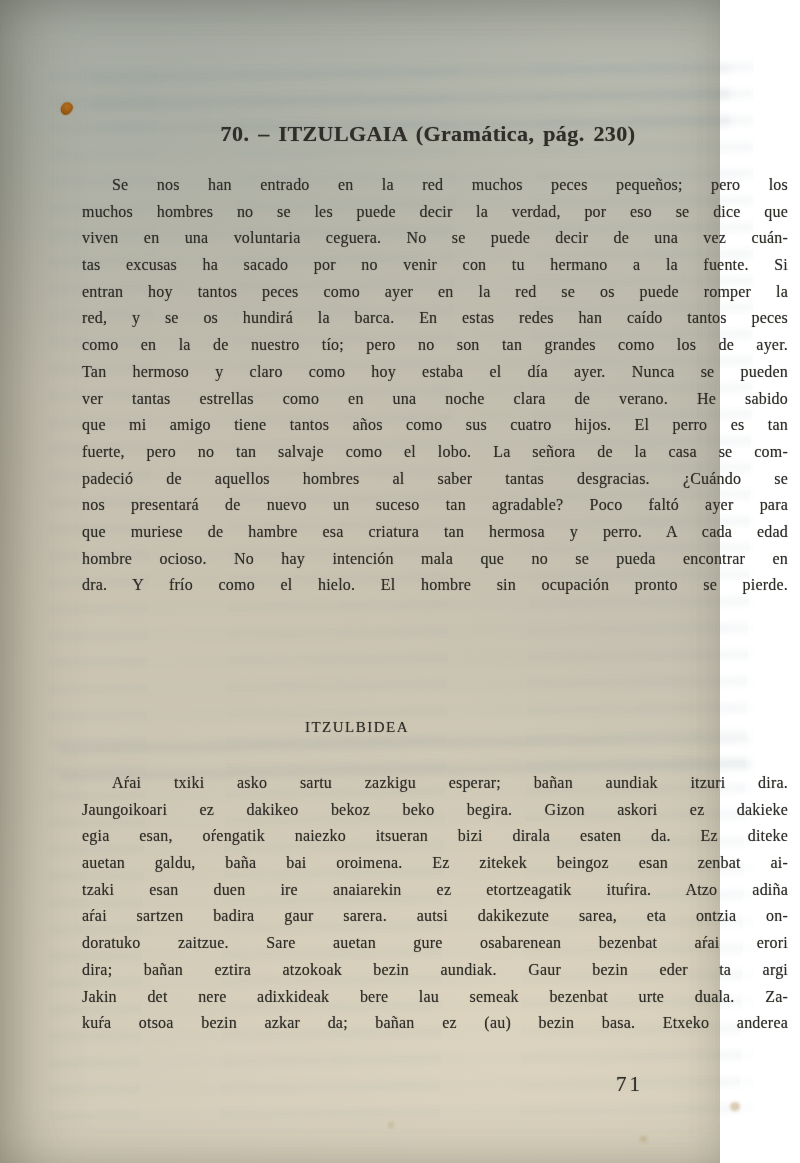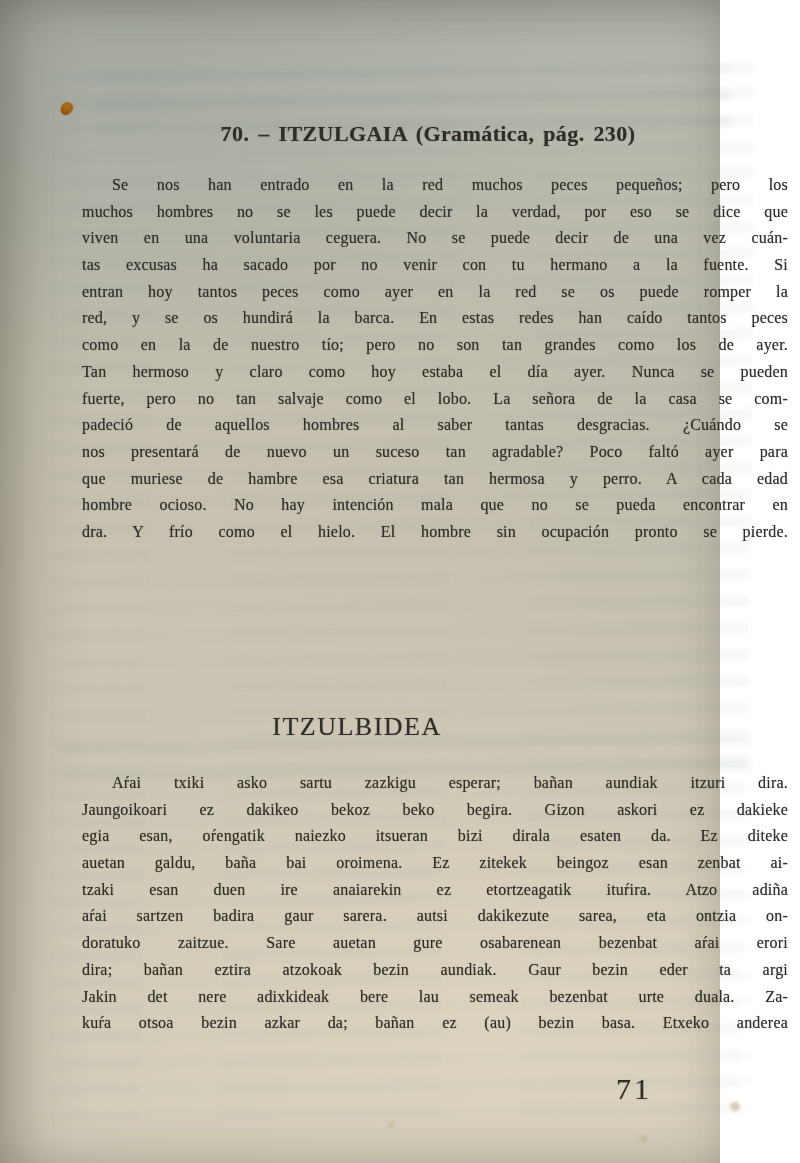--- a/index.html
+++ b/index.html
@@ -59,26 +59,26 @@
   .para .line{
     height:26.7px;line-height:26.7px;
     text-align:justify;text-align-last:justify;
     white-space:nowrap;letter-spacing:0.2px;
   }
   .para .line.indent{padding-left:30px;}
   .para1{top:172px;}
   .para2{top:770px;}
   .section-heading{
     position:absolute;top:714px;left:0;width:714px;
-    text-align:center;font-size:26px;line-height:26px;
+    text-align:center;font-size:15px;line-height:26px;
     letter-spacing:1.5px;
   }
   .page-number{
     position:absolute;top:1072px;left:616px;
-    font-size:30px;letter-spacing:3px;
+    font-size:21px;letter-spacing:3px;
   }
   .ink-spot{
     position:absolute;left:61px;top:102px;width:11px;height:13px;
     background:radial-gradient(circle at 40% 35%, #b4711c 0%, #9a5a14 60%, #7e4710 100%);
     transform:rotate(40deg);
     border-radius:55% 45% 50% 60%;
     box-shadow:0 0 2px rgba(150,95,25,0.6);
   }
   .fox-spot{
     position:absolute;border-radius:50%;filter:blur(1.5px);pointer-events:none;
@@ -102,20 +102,22 @@
 
   <div class="para para1 ink">
     <div class="line indent">Se nos han entrado en la red muchos peces pequeños; pero los</div>
     <div class="line">muchos hombres no se les puede decir la verdad, por eso se dice que</div>
     <div class="line">viven en una voluntaria ceguera. No se puede decir de una vez cuán-</div>
     <div class="line">tas excusas ha sacado por no venir con tu hermano a la fuente. Si</div>
     <div class="line">entran hoy tantos peces como ayer en la red se os puede romper la</div>
     <div class="line">red, y se os hundirá la barca. En estas redes han caído tantos peces</div>
     <div class="line">como en la de nuestro tío; pero no son tan grandes como los de ayer.</div>
     <div class="line">Tan hermoso y claro como hoy estaba el día ayer. Nunca se pueden</div>
+    <div class="line">ver tantas estrellas como en una noche clara de verano. He sabido</div>
+    <div class="line">que mi amigo tiene tantos años como sus cuatro hijos. El perro es tan</div>
     <div class="line">fuerte, pero no tan salvaje como el lobo. La señora de la casa se com-</div>
     <div class="line">padeció de aquellos hombres al saber tantas desgracias. ¿Cuándo se</div>
     <div class="line">nos presentará de nuevo un suceso tan agradable? Poco faltó ayer para</div>
     <div class="line">que muriese de hambre esa criatura tan hermosa y perro. A cada edad</div>
     <div class="line">hombre ocioso. No hay intención mala que no se pueda encontrar en</div>
     <div class="line">dra. Y frío como el hielo. El hombre sin ocupación pronto se pierde.</div>
   </div>
 
   <div class="section-heading ink">ITZULBIDEA</div>
 

